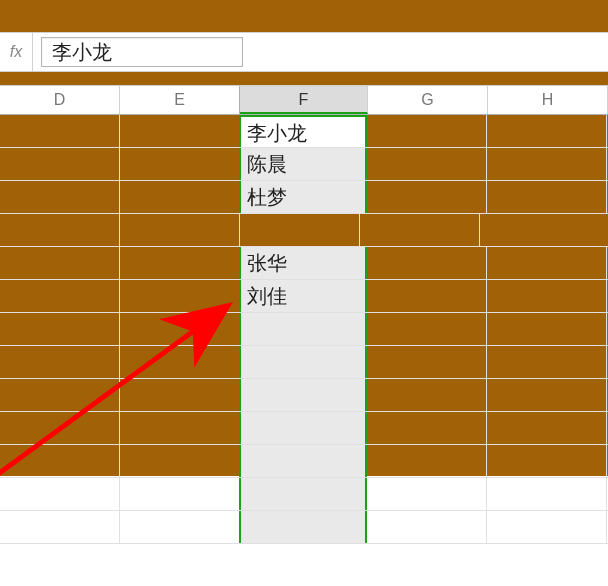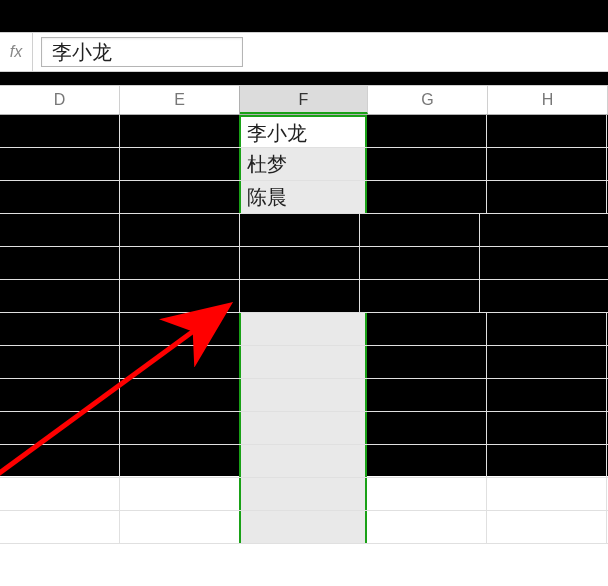--- a/index.html
+++ b/index.html
@@ -9,21 +9,21 @@
     height: 586px;
     overflow: hidden;
     font-family: "Microsoft YaHei", "SimSun", Arial, sans-serif;
     background: #ffffff;
     color: #333;
   }
   #app {
     position: relative;
     width: 608px;
     height: 476px;
-    background: #000000;
+    background: #a16207;
   }
 
   
   .formula-bar {
     position: absolute;
     left: 0;
     top: 32px;
     width: 608px;
     height: 38px;
     border-top: 1px solid #d0d0d0;
@@ -164,46 +164,48 @@
         <div class="row">
           <div class="cell c-D"></div>
           <div class="cell c-E"></div>
           <div class="cell c-F selcol active">李小龙</div>
           <div class="cell c-G"></div>
           <div class="cell c-H"></div>
         </div>
         <div class="row">
           <div class="cell c-D"></div>
           <div class="cell c-E"></div>
+          <div class="cell c-F selcol">陈晨</div>
+          <div class="cell c-G"></div>
+          <div class="cell c-H"></div>
+        </div>
+        <div class="row">
+          <div class="cell c-D"></div>
+          <div class="cell c-E"></div>
           <div class="cell c-F selcol">杜梦</div>
           <div class="cell c-G"></div>
           <div class="cell c-H"></div>
         </div>
         <div class="row">
           <div class="cell c-D"></div>
           <div class="cell c-E"></div>
-          <div class="cell c-F selcol">陈晨</div>
-          <div class="cell c-G"></div>
-          <div class="cell c-H"></div>
-        </div>
-        <div class="row">
-          <div class="cell c-D"></div>
-          <div class="cell c-E"></div>
-          <div class="cell c-G"></div>
-          <div class="cell c-H"></div>
-        </div>
-        <div class="row">
-          <div class="cell c-D"></div>
-          <div class="cell c-E"></div>
-          <div class="cell c-G"></div>
-          <div class="cell c-H"></div>
-        </div>
-        <div class="row">
-          <div class="cell c-D"></div>
-          <div class="cell c-E"></div>
+          <div class="cell c-G"></div>
+          <div class="cell c-H"></div>
+        </div>
+        <div class="row">
+          <div class="cell c-D"></div>
+          <div class="cell c-E"></div>
+          <div class="cell c-F selcol">张华</div>
+          <div class="cell c-G"></div>
+          <div class="cell c-H"></div>
+        </div>
+        <div class="row">
+          <div class="cell c-D"></div>
+          <div class="cell c-E"></div>
+          <div class="cell c-F selcol">刘佳</div>
           <div class="cell c-G"></div>
           <div class="cell c-H"></div>
         </div>
         <div class="row">
           <div class="cell c-D"></div>
           <div class="cell c-E"></div>
           <div class="cell c-F selcol"></div>
           <div class="cell c-G"></div>
           <div class="cell c-H"></div>
         </div>

